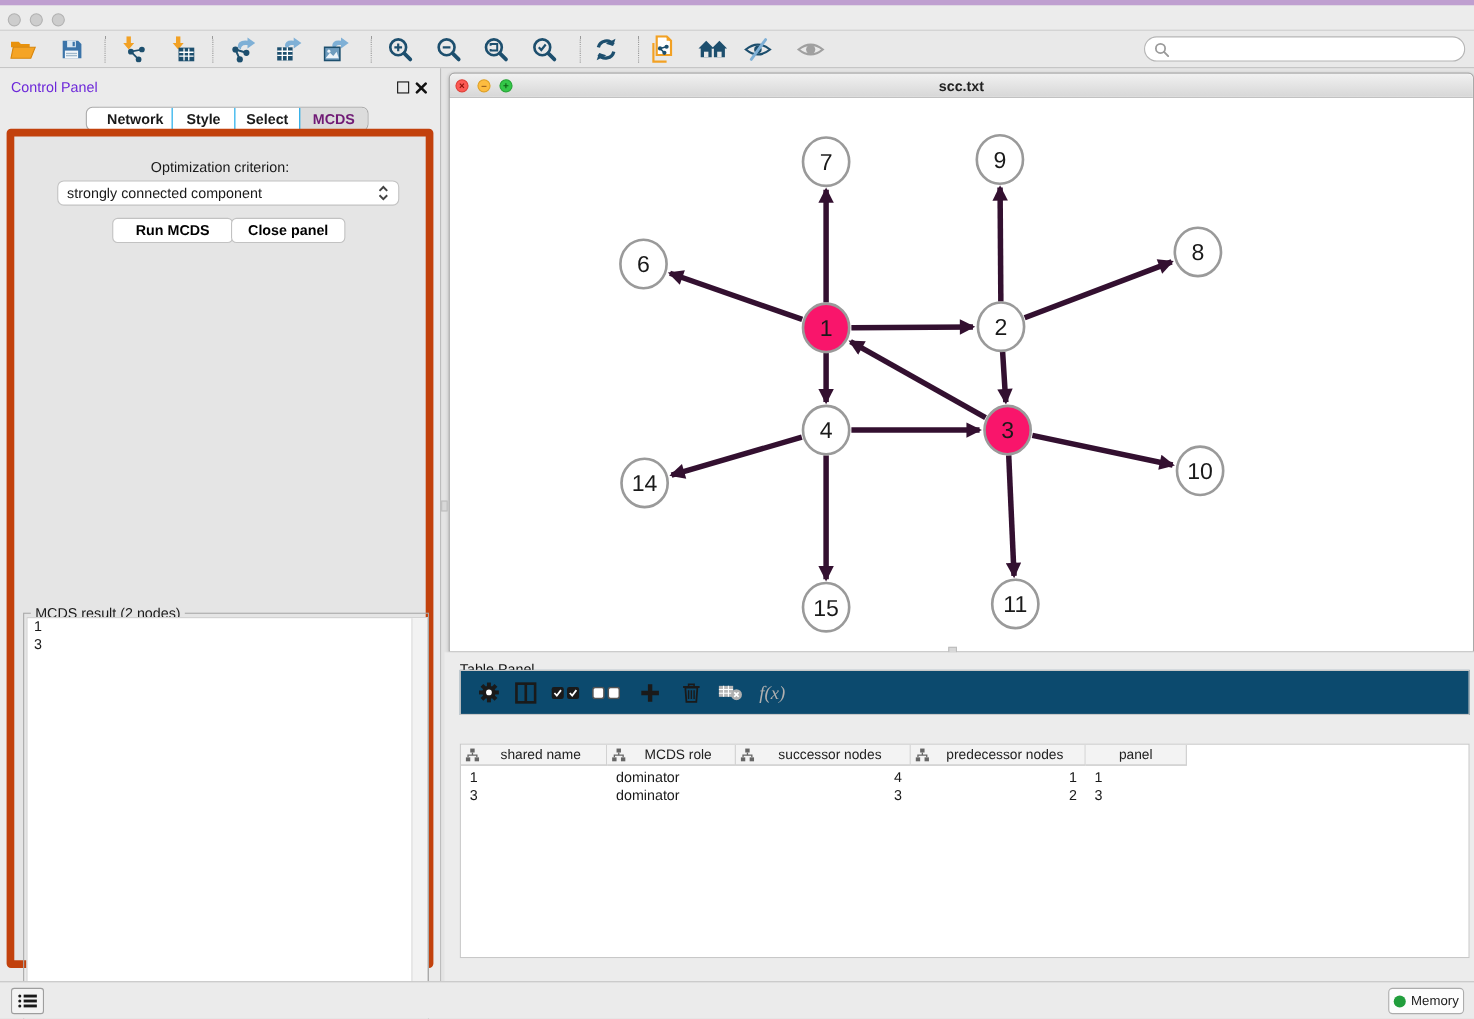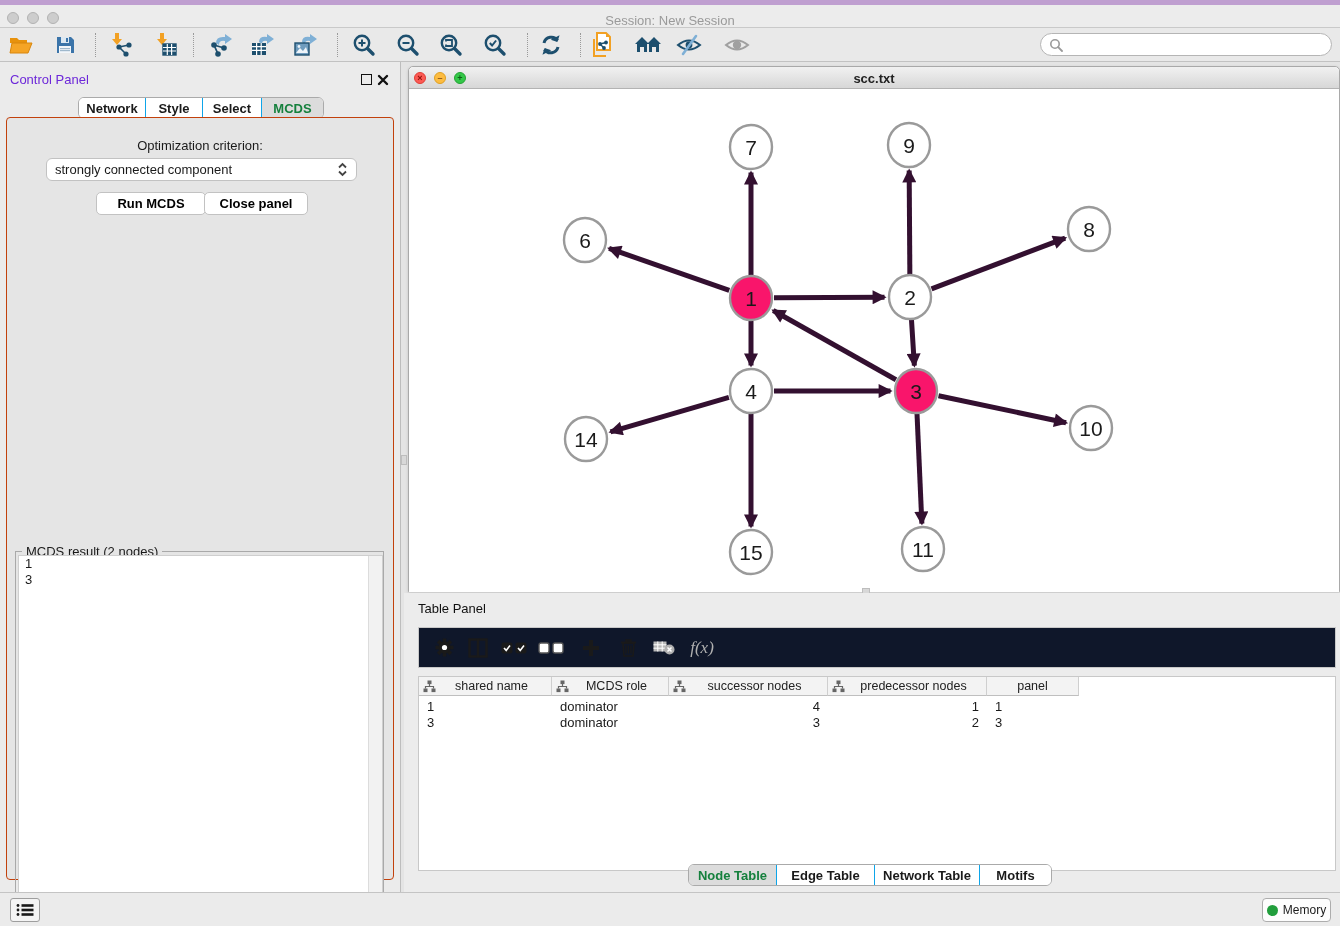--- a/index.html
+++ b/index.html
@@ -31,27 +31,27 @@
                      font-family:"Liberation Sans",sans-serif; }
 
   
   .control-panel { position:absolute; left:0; top:62px; width:401px; height:830px;
                    background:#ebebeb; border-right:1px solid #bdbdbd; }
   .panel-header-text { position:absolute; left:10px; top:10px; font-size:13px; color:#6d28d9; }
   .mini-float { position:absolute; width:11px; height:11px; border:1.6px solid #111; background:transparent; }
   .mini-close { position:absolute; width:12px; height:12px; }
   .mini-close svg { display:block; }
   .seg-tabs { position:absolute; display:flex; border:1px solid #aaaaaa; border-radius:6px;
-              overflow:hidden; background:#fff; height:22px; }
+              overflow:hidden; background:#fff; height:22px;padding-left:11px; }
   .seg { display:flex; align-items:center; justify-content:center; font-size:13px; font-weight:bold;
          color:#1a1a1a; background:#fff; border-left:1px solid #0ea5e9; }
   .seg:first-child { border-left:none; }
-  .seg.active { background:#dcdcdc; color:#15803d;text-align:center; }
+  .seg.active { background:#dcdcdc; color:#701a75;text-align:center; }
   .cp-content { position:absolute; left:6px; top:55px; width:388px; height:763px;
-                background:#e5e5e5; border:1px solid #c2410c; border-radius:4px; }
+                background:#e5e5e5; border:7px solid #c2410c; border-radius:4px; }
   .opt-label { position:absolute; left:0; top:20px; width:100%; text-align:center; font-size:13px; }
   .dropdown { position:absolute; left:39px; top:40px; width:311px; height:23px; background:#fff;
               border:1px solid #c2c2c2; border-radius:6px; display:flex; align-items:center;
               padding:0 8px; font-size:13px; }
   .dropdown .dd-text { flex:1; }
   .cp-btn { position:absolute; height:23px; background:#fff; border:1px solid #c2c2c2; border-radius:5px;
             font-size:13px; font-weight:bold; display:flex; align-items:center; justify-content:center;
             font-family:"Liberation Sans",sans-serif; }
   .result-group { position:absolute; left:8px; top:433px; width:369px; height:372px;
                   border:1px solid #a9a9a9; }
@@ -74,21 +74,21 @@
   .net-canvas { position:absolute; left:0; top:22px; width:930px; height:503px; background:#fff; overflow:hidden; }
 
   .split-handle-h { position:absolute; left:862px; top:588px; width:8px; height:6px;
                     background:#d8d8d8; border:1px solid #bdbdbd; }
   .split-handle-v { position:absolute; left:401px; top:455px; width:6px; height:10px;
                     background:#d8d8d8; border:1px solid #bdbdbd; }
 
   
   .table-panel { position:absolute; left:404px; top:593px; width:936px; height:299px; background:#ececec; }
   .tp-title { position:absolute; left:14px; top:8px; font-size:13px; color:#111; }
-  .tp-toolbar { position:absolute; left:14px; top:34px; width:918px; height:41px; background:#0f172a;
+  .tp-toolbar { position:absolute; left:14px; top:16px; width:918px; height:41px; background:#0c4a6e;
                 border:1px solid #c8c8c8; }
   .tp-icon { position:absolute; top:0; height:39px; width:34px; display:flex; align-items:center; justify-content:center; }
   .fx-label { font-family:"Liberation Serif",serif; font-style:italic; font-size:17px; color:#b0b0b0; }
   .tp-table { position:absolute; left:14px; top:83px; width:918px; height:195px; background:#fff;
               border:1px solid #c8c8c8; overflow:hidden; }
   .th-row { position:absolute; left:0; top:0; height:19px; display:flex; }
   .th-cell { height:19px; background:#f3f3f3; border-right:1px solid #cfcfcf; border-bottom:1px solid #bfbfbf;
              display:flex; align-items:center; font-size:12.5px; color:#222; padding:0 4px; }
   .th-cell .th-label { flex:1; text-align:center; }
   .tr-row { position:absolute; left:0; display:flex; height:16px; }
@@ -112,21 +112,20 @@
 <body>
 
 <div class="desktop-strip"></div>
 
 <div class="titlebar">
   <div class="traffic">
     <div class="tl"></div>
     <div class="tl"></div>
     <div class="tl"></div>
   </div>
-  <div class="win-title">Session: New Session</div>
 </div>
 
 <div class="toolbar">
 
   <div class="tbtn" style="left:3px">
     <span>
         <svg width="24" height="20" viewBox="0 0 24 20">
       <path d="M1 3 h7 l2 2 h8 v3 H1 z" fill="#e8920c"></path>
       <path d="M3 8 h20 l-4 10 H1 z" fill="#f5a425" stroke="#d8860e" stroke-width="1"></path>
     </svg>
@@ -582,26 +581,20 @@
     </div>
     <div class="tr-row" style="top:37px">
       <div class="td-cell" style="width:133px">3</div>
       <div class="td-cell" style="width:117px">dominator</div>
       <div class="td-cell ar" style="width:159px">3</div>
       <div class="td-cell ar" style="width:159px">2</div>
       <div class="td-cell" style="width:92px">3</div>
     </div>
   </div>
 
-  <div class="seg-tabs tp-tabs">
-    <div class="seg active" style="width:87px">Node Table</div>
-    <div class="seg" style="width:98px">Edge Table</div>
-    <div class="seg" style="width:105px">Network Table</div>
-    <div class="seg" style="width:72px">Motifs</div>
-  </div>
 </div>
 
 <div class="statusbar">
   <div class="sb-left-btn">
     <span>
         <svg width="18" height="14" viewBox="0 0 18 14">
       <circle cx="2" cy="2.5" r="1.4" fill="#1a1a1a"></circle>
           <rect x="5.5" y="1.2" width="12" height="2.6" fill="#1a1a1a"></rect>
       <circle cx="2" cy="7" r="1.4" fill="#1a1a1a"></circle>
           <rect x="5.5" y="5.7" width="12" height="2.6" fill="#1a1a1a"></rect>

